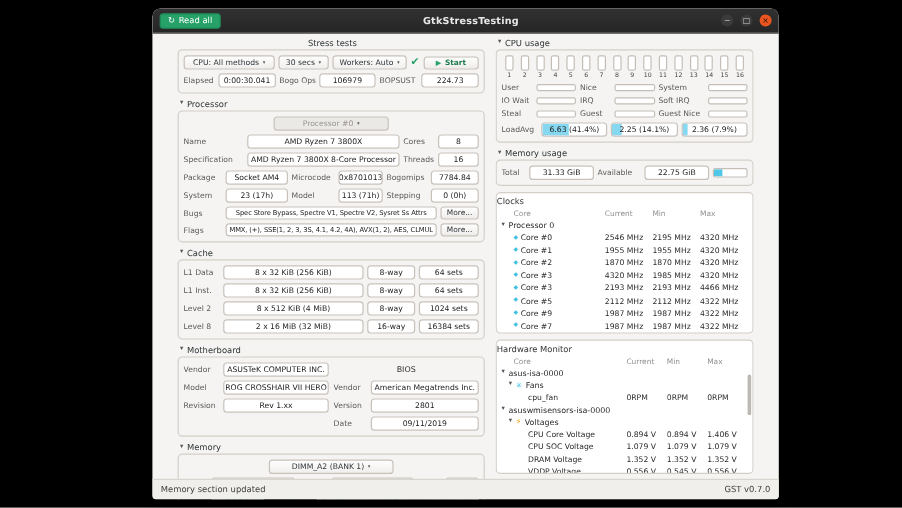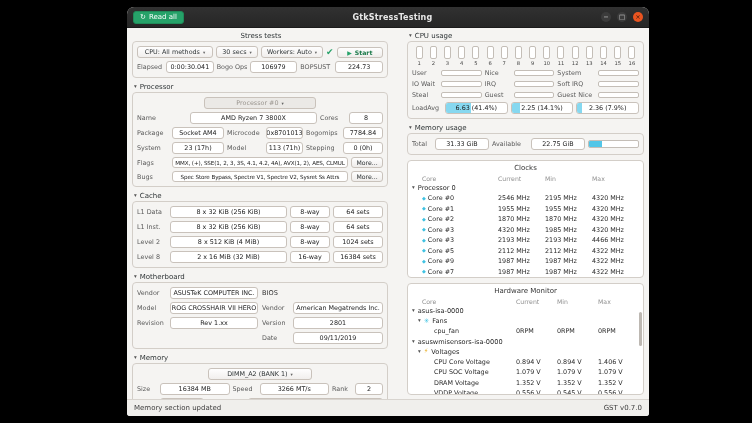--- a/index.html
+++ b/index.html
@@ -6,21 +6,21 @@
   html,body{width:752px;height:423px}
   body{background:#000;font-family:"DejaVu Sans",sans-serif;position:relative;overflow:hidden}
   .window{position:absolute;left:127px;top:7px;width:522px;height:409px;display:flex;flex-direction:column;background:#f5f4f2;border-radius:7px 7px 3px 3px;box-shadow:0 3px 14px rgba(0,0,0,.65);overflow:hidden}
   .titlebar{flex:0 0 21px;background:linear-gradient(#313131,#262626);display:flex;align-items:center;gap:6px;padding:0 6px;border-bottom:1px solid #1b1b1b}
   .readall{display:flex;align-items:center;gap:3px;background:#26a269;border:1px solid #1f8b59;color:#fff;font-size:7px;border-radius:3px;padding:1.5px 6px;font-family:inherit;cursor:pointer}
   .ra-icon{font-size:7px;line-height:1}
   .title{flex:1;text-align:center;font-size:8px;font-weight:bold;color:#e8e8e8;letter-spacing:.2px}
   .winbtns{display:flex;align-items:center;gap:6px}
   .winbtn{width:10px;height:10px;border-radius:50%;display:flex;align-items:center;justify-content:center;font-size:6.5px;color:#cfcfcf;background:#3b3b3b;cursor:pointer;line-height:1}
   .winbtn.close{background:#e95420;color:#33140a}
-  .content{flex:1;display:flex;gap:19px;padding:4px 5px;min-height:0}
+  .content{flex:1;display:flex;gap:9px;padding:4px 21px;min-height:0}
   .col{display:flex;flex-direction:column;gap:5px;min-height:0}
   .col.left{flex:0 0 256px}
   .col.right{flex:1;overflow:hidden}
   .section{display:flex;flex-direction:column;gap:1px}
   .sec-head{display:flex;align-items:center;gap:3px;font-size:7px;color:#2e3436;padding-left:2px}
   .sec-head.center{justify-content:center}
   .exp{font-size:5.5px;color:#555;line-height:1}
   .frame{border:1px solid #d3cec8;border-radius:4px;padding:4px;display:flex;flex-direction:column;gap:3px}
   .row{display:flex;align-items:center;gap:3px}
   .grid{display:grid;align-items:center;gap:3px}
@@ -43,39 +43,39 @@
   .trough{height:6px;background:#fff;border:1px solid #c4beb7;border-radius:2px;position:relative;overflow:hidden}
   .trough.tall{height:8px}
   .trough::after{content:"";position:absolute;left:0;top:0;bottom:0;width:var(--fill,0%);background:#52c6e8}
   .fillfield{position:relative;overflow:hidden}
   .fillfield::before{content:"";position:absolute;left:0;top:0;bottom:0;width:var(--fill,0%);background:#86d8f0}
   .fillfield span{position:relative;z-index:1}
   .loadavg{grid-template-columns:30px 1fr 1fr 1fr}
   .memrow{grid-template-columns:20px 54px 36px 54px 1fr}
   .panel{background:#fff;border:1px solid #d3cec8;border-radius:4px;display:flex;flex-direction:column;overflow:hidden;position:relative}
   .panel.hw{flex:1;min-height:0}
-  .panel-title{text-align:center;font-size:7px;color:#333;padding:3px 0 2px}
+  .panel-title{font-size:7px;color:#333;padding:3px 0 2px}
   .thead{display:grid;font-size:6.2px;color:#919191;padding:1px 4px;align-items:center}
   .clockcols{grid-template-columns:86px 1fr 1fr 1fr}
   .hwcols{grid-template-columns:104px 1fr 1fr 1fr}
   .trow{display:grid;align-items:center;font-size:6.4px;color:#2a2a2a;padding:0 4px;min-height:10.5px}
   .group-row{font-size:6.6px;color:#2a2a2a;display:flex;align-items:center;gap:3px;padding:1px 4px;min-height:10px}
   .tname{display:flex;align-items:center;gap:2px;white-space:nowrap;overflow:hidden}
   .indent1{padding-left:10px}
   .indent2{padding-left:22px}
   .cell{text-align:left;white-space:nowrap;overflow:hidden}
   .bullet{color:#3fc2e2;font-size:5px;line-height:1}
   .fan-ic{color:#3fc2e2;font-size:6.5px;line-height:1}
   .bolt-ic{color:#e5a50a;font-size:6.5px;line-height:1}
   .vscroll{position:absolute;right:1px;top:28px;width:3px;height:34px;background:#bdb8b2;border-radius:2px}
   .statusbar{flex:0 0 17px;background:#f0efec;border-top:1px solid #d8d4cf;display:flex;align-items:center;justify-content:space-between;padding:0 7px;font-size:7px;color:#3e3e3e}
   .mb-grid{grid-template-columns:1fr 1fr;gap:3px 4px}
   .pair{display:grid;grid-template-columns:30px 1fr;gap:3px;align-items:center}
   .pair.r{grid-template-columns:28px 1fr}
-  .sub-title{font-size:6.6px;color:#333;text-align:left}
+  .sub-title{font-size:6.6px;color:#333;text-align:center}
   .selrow{justify-content:center}
 </style>
 </head>
 <body>
 
 <div class="window">
 
   <div class="titlebar">
     <button class="readall">
       <span class="ra-icon">↻</span>
@@ -128,55 +128,61 @@
         </div>
       </div>
 
       <div class="section">
         <div class="sec-head">
           <span class="exp">▾</span>
           <span>Processor</span>
         </div>
         <div class="frame">
           <div class="row selrow">
-            <div class="combo disabled" style="width:112px">
+            <div class="combo disabled" style="width:96px">
               <span>Processor #0</span>
               <span class="caret">▾</span>
             </div>
           </div>
           <div class="grid" style="grid-template-columns:50px 1fr 26px 34px">
             <div class="lbl">Name</div>
             <div class="field">AMD Ryzen 7 3800X</div>
             <div class="lbl">Cores</div>
             <div class="field">8</div>
+          </div>
+          <div class="grid" style="grid-template-columns:50px 1fr 26px 34px">
+            <div class="lbl">Specification</div>
+            <div class="field">AMD Ryzen 7 3800X 8-Core Processor</div>
+            <div class="lbl">Threads</div>
+            <div class="field">16</div>
           </div>
           <div class="grid" style="grid-template-columns:32px 52px 36px 1fr 34px 40px">
             <div class="lbl">Package</div>
             <div class="field">Socket AM4</div>
             <div class="lbl">Microcode</div>
             <div class="field">0x8701013</div>
             <div class="lbl">Bogomips</div>
             <div class="field">7784.84</div>
           </div>
           <div class="grid" style="grid-template-columns:32px 52px 36px 1fr 34px 40px">
             <div class="lbl">System</div>
             <div class="field">23 (17h)</div>
             <div class="lbl">Model</div>
             <div class="field">113 (71h)</div>
             <div class="lbl">Stepping</div>
             <div class="field">0 (0h)</div>
           </div>
           <div class="grid" style="grid-template-columns:32px 1fr 32px">
+            <div class="lbl">Bugs</div>
+            <div class="field tiny">Spec Store Bypass, Spectre V1, Spectre V2, Sysret Ss Attrs</div>
+            <button class="btn">More...</button>
+          </div>
+          <div class="grid" style="grid-template-columns:32px 1fr 32px">
             <div class="lbl">Flags</div>
             <div class="field tiny">MMX, (+), SSE(1, 2, 3, 3S, 4.1, 4.2, 4A), AVX(1, 2), AES, CLMUL</div>
-            <button class="btn">More...</button>
-          </div>
-          <div class="grid" style="grid-template-columns:32px 1fr 32px">
-            <div class="lbl">Bugs</div>
-            <div class="field tiny">Spec Store Bypass, Spectre V1, Spectre V2, Sysret Ss Attrs</div>
             <button class="btn">More...</button>
           </div>
         </div>
       </div>
 
       <div class="section">
         <div class="sec-head">
           <span class="exp">▾</span>
           <span>Cache</span>
         </div>

